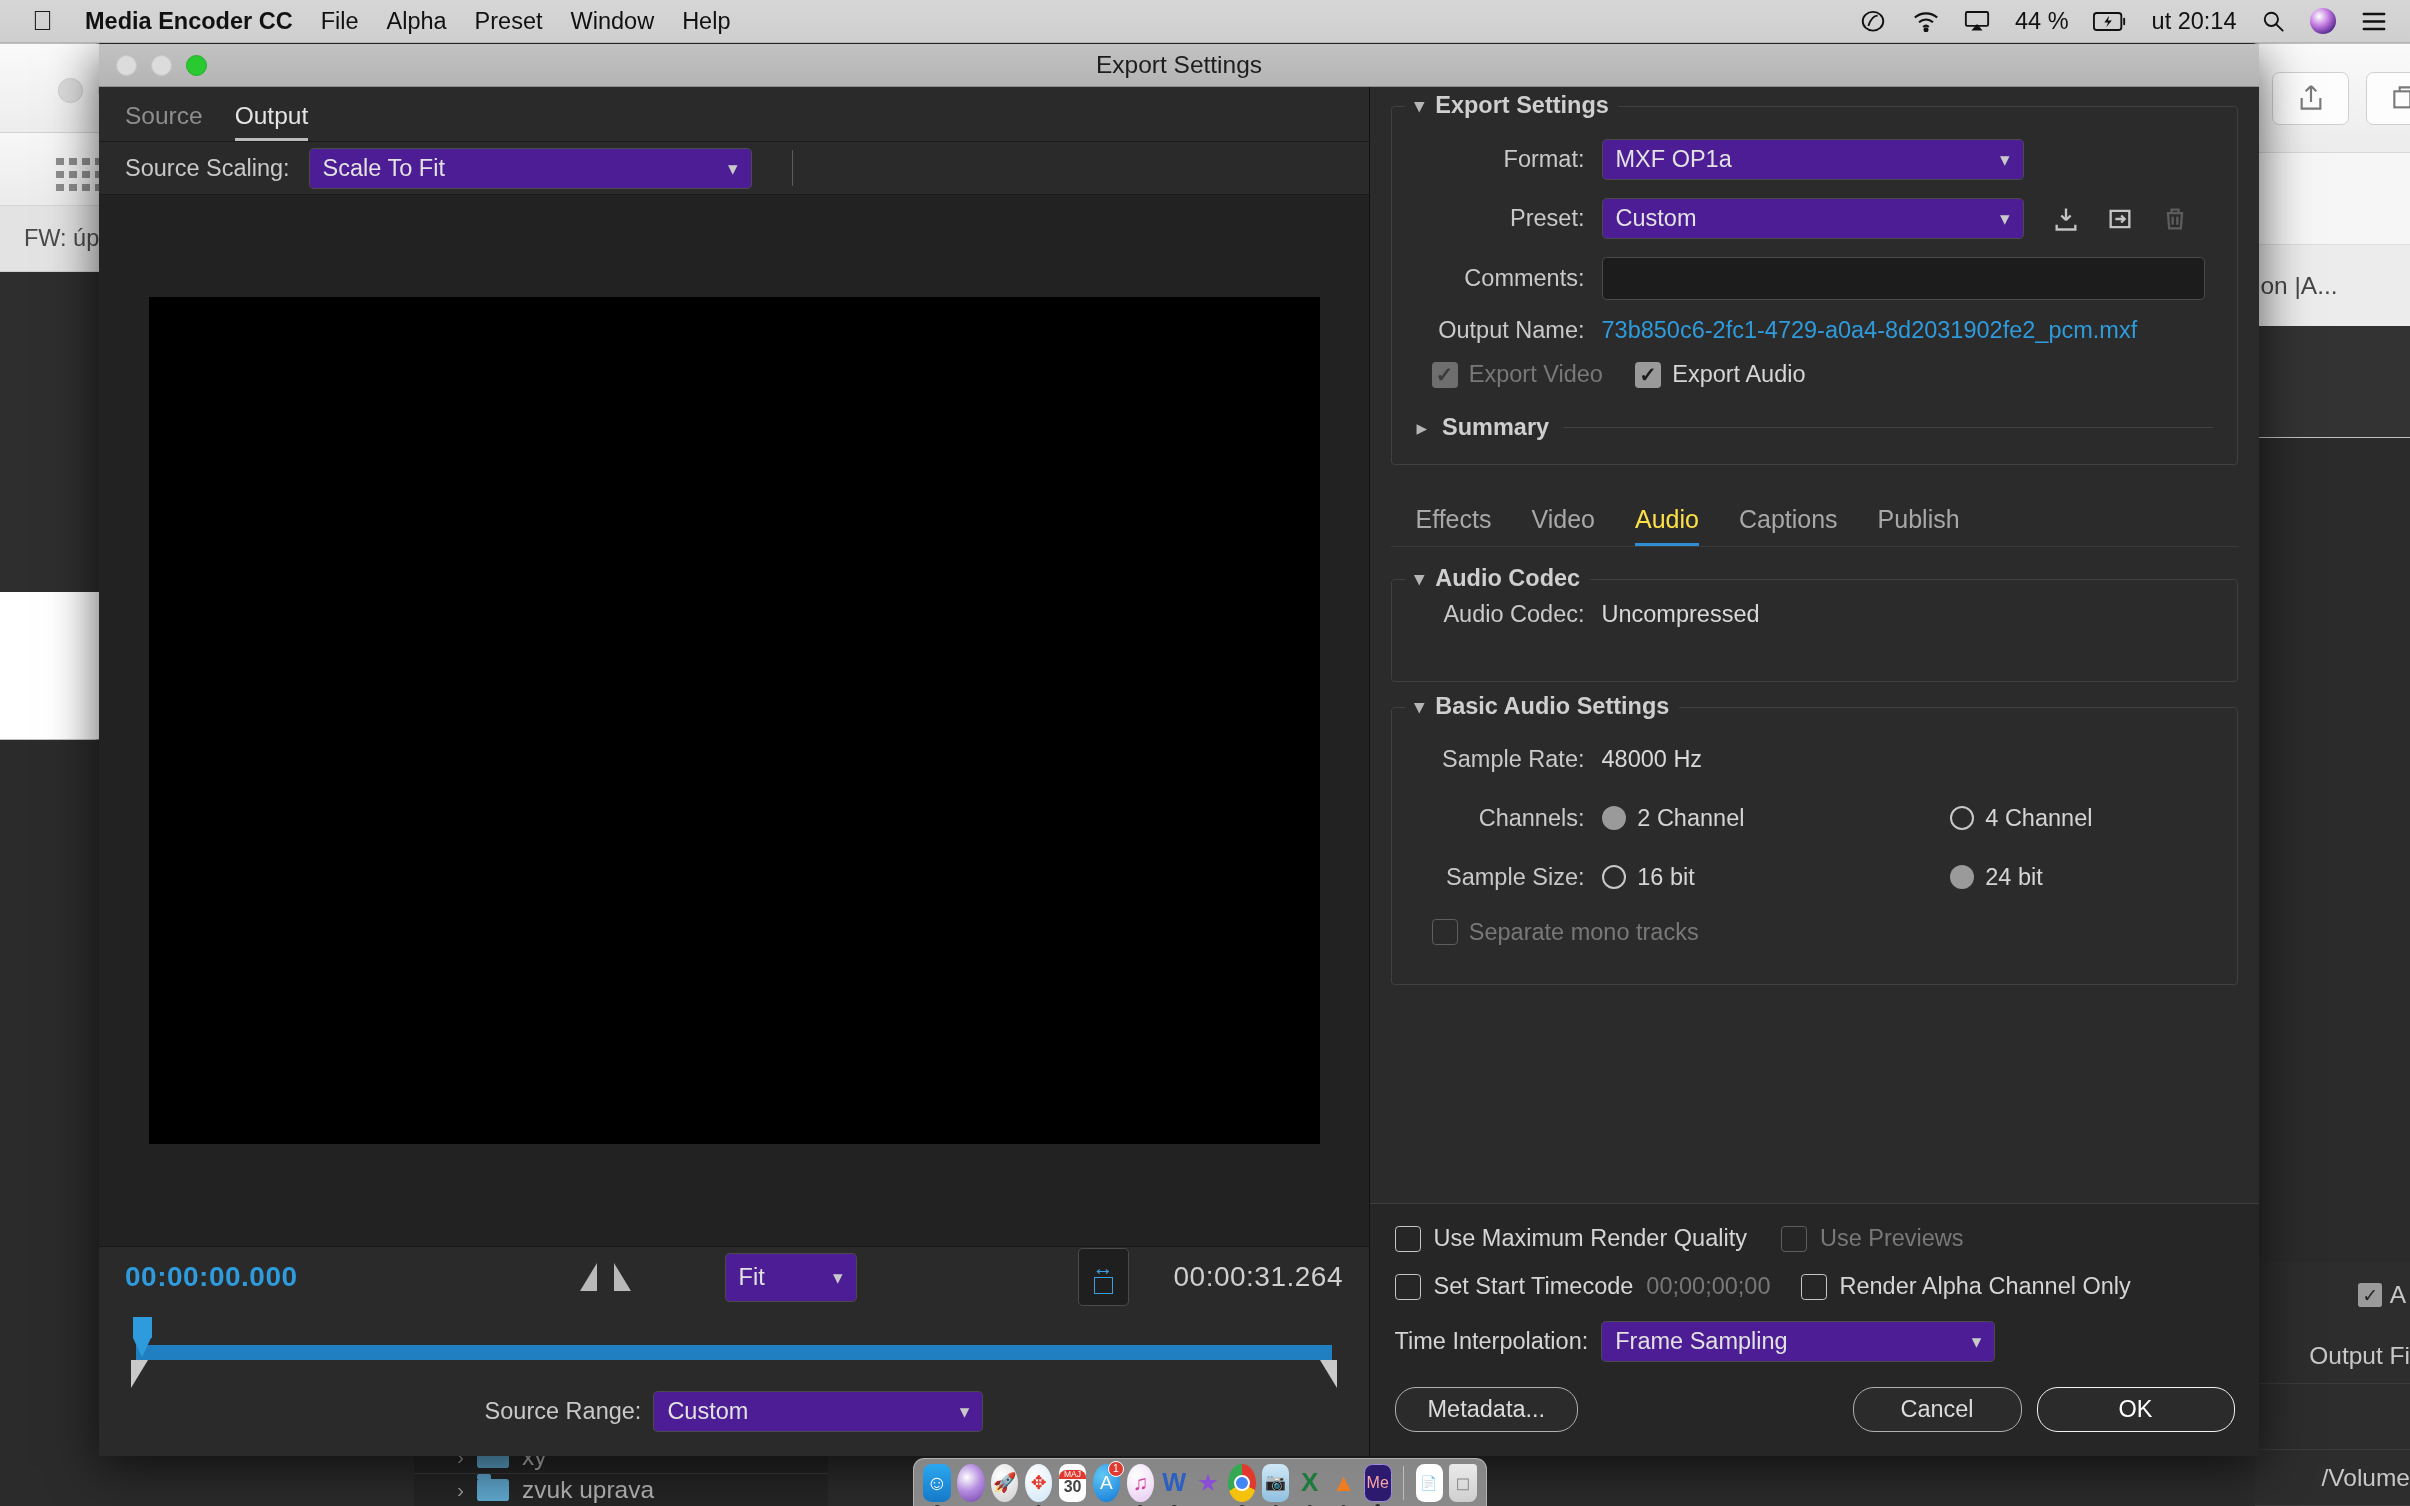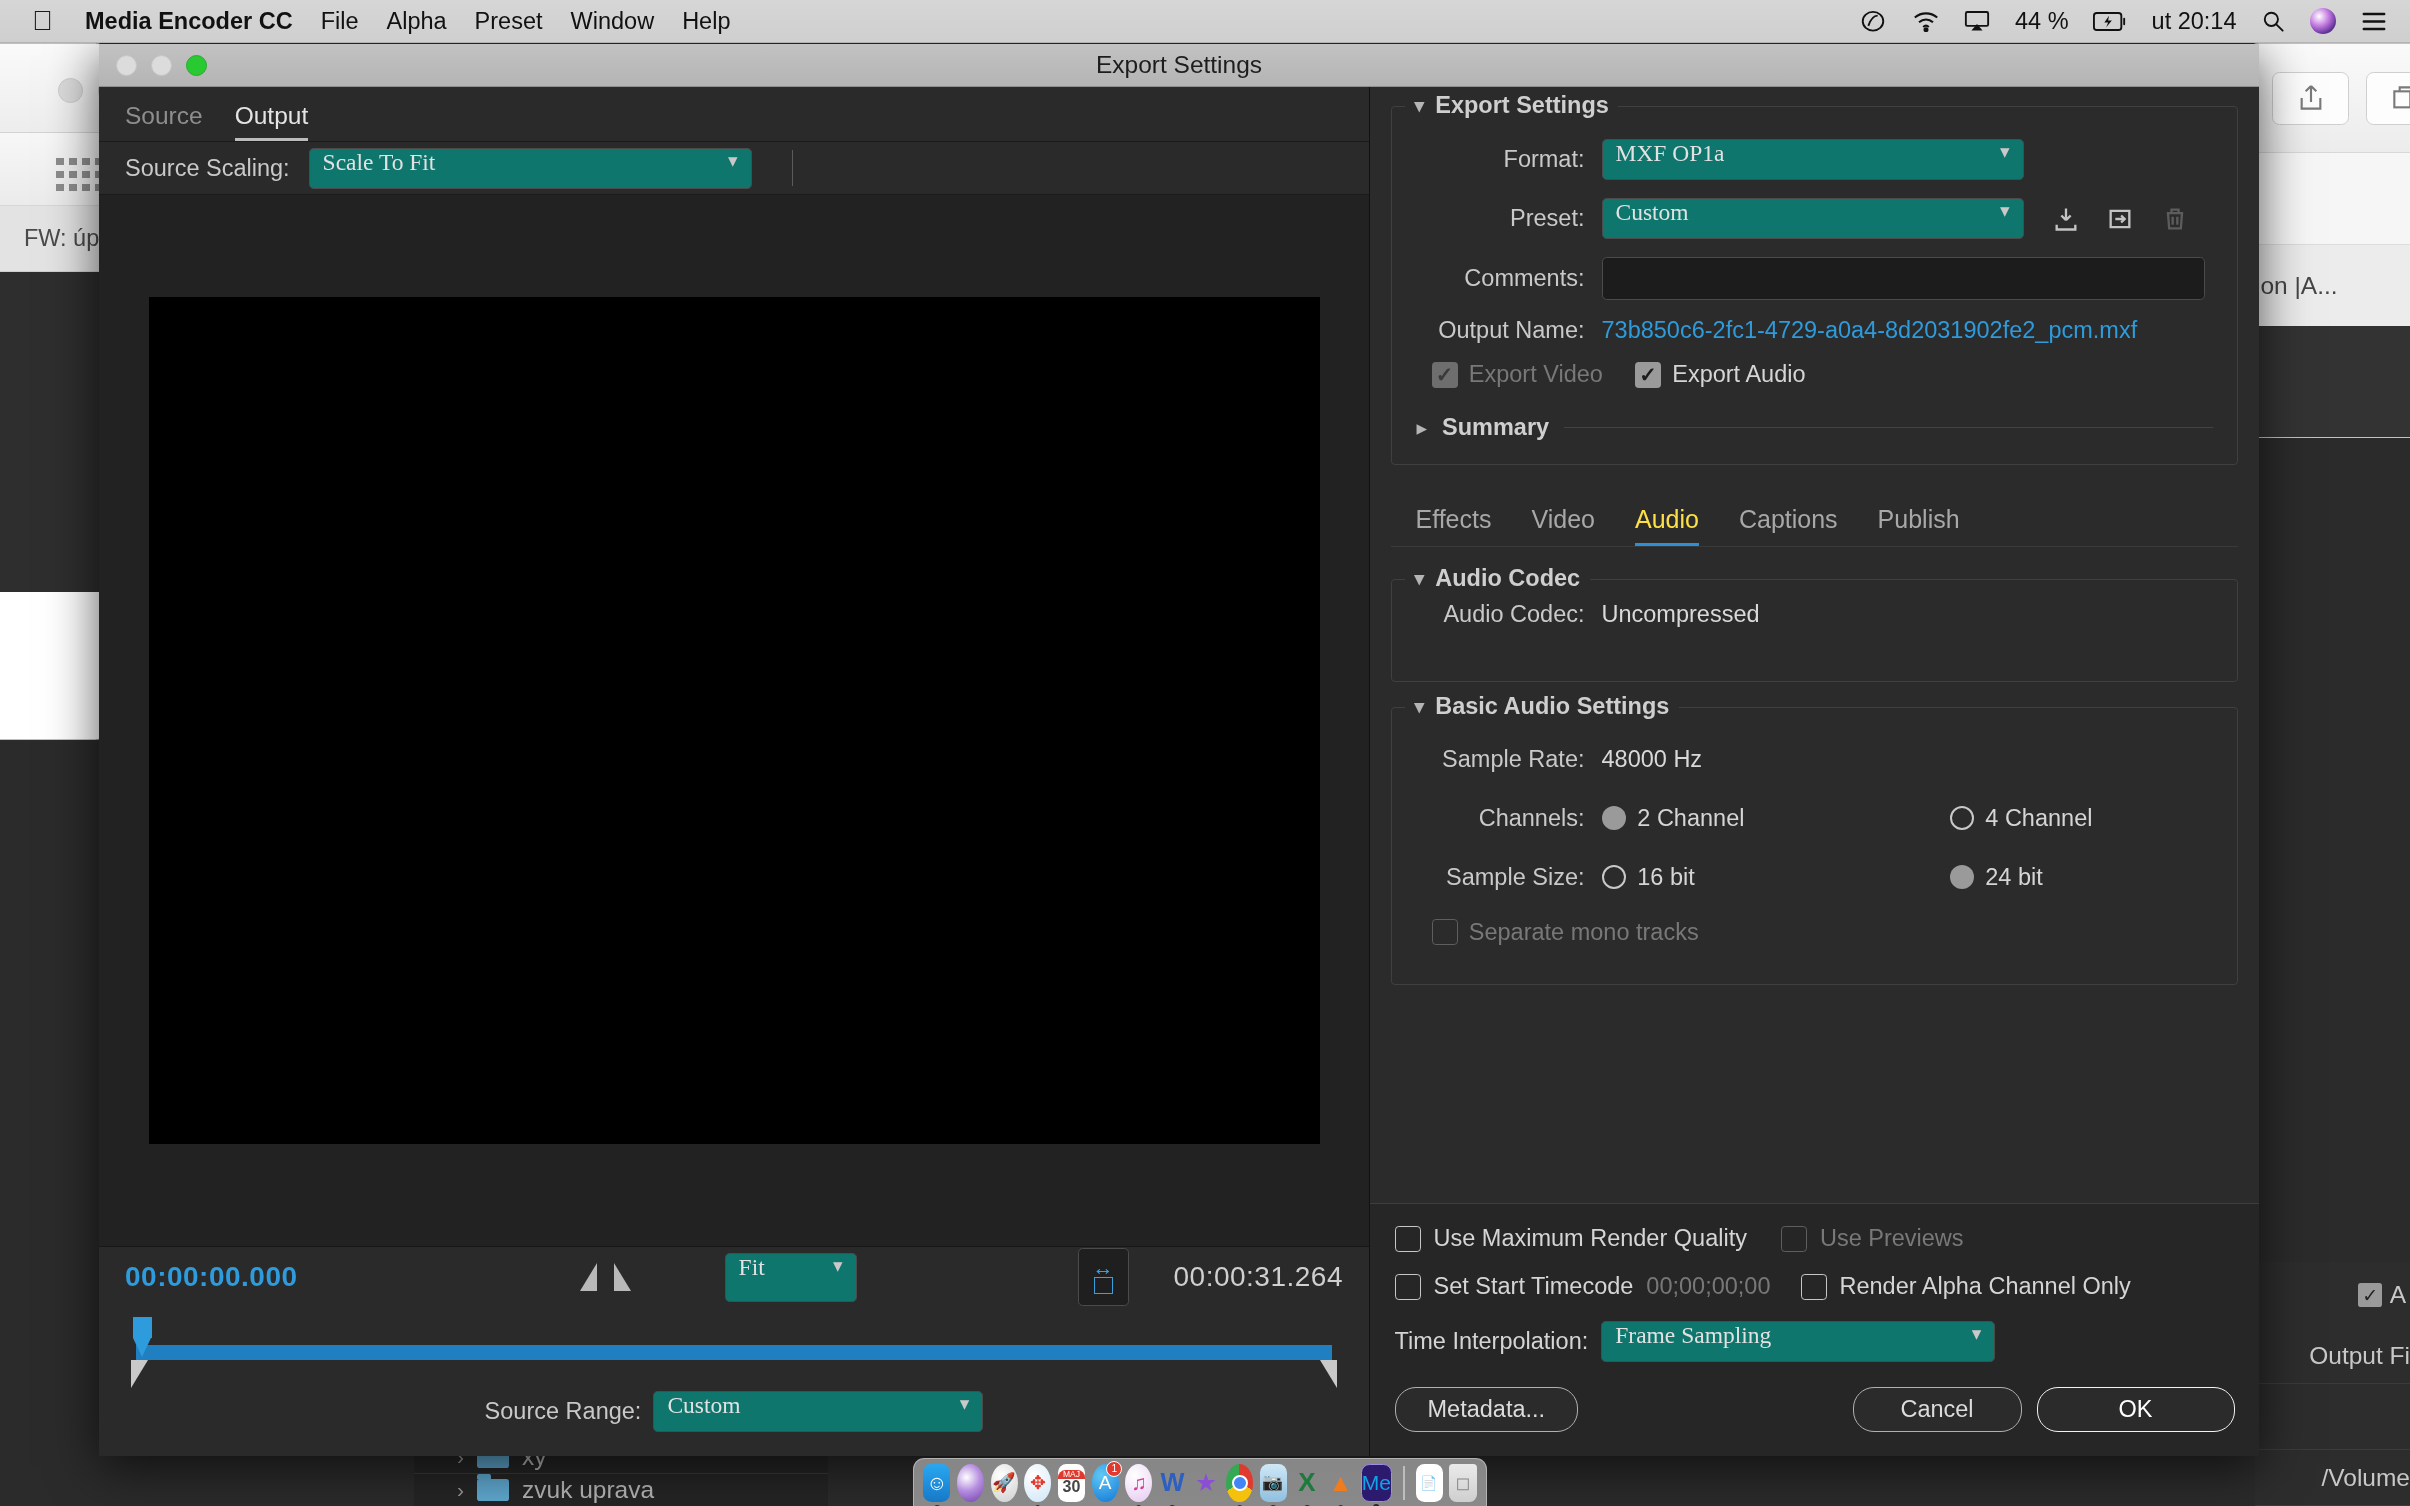--- a/index.html
+++ b/index.html
@@ -123,23 +123,23 @@
   .dlg-body { flex: 1; display: flex; background: #222; min-height: 0; }
 
   
   .left-col { width: 1271px; display:flex; flex-direction:column; background:#222; border-right:0.9px solid #111; }
   .tabs-row { height: 55px; background:#2a2a2a; display:flex; align-items:flex-end; padding-left: 26px; gap: 32px; border-bottom:0.9px solid #1b1b1b;}
   .tab { font-size: 24.5px; color:#8e8e8e; padding-bottom: 8.5px; border-bottom: 3.8px solid transparent; }
   .tab.active { color:#e4e4e4; border-bottom-color: #bcbcbc; }
   .scaling-row { height: 53px; background:#2a2a2a; display:flex; align-items:center; padding-left: 26px; gap: 19px; border-bottom:0.9px solid #1b1b1b;}
   .scaling-row .lbl { font-size: 23.5px; color:#c9c9c9; }
   .select {
-    background:#0f766e; border:0.9px solid #4b4b4b; border-radius: 4.7px;
-    color:#e2e2e2; font-size: 23.5px; height: 41px; display:flex; align-items:flex-start;
-    padding: 0 13px; position: relative; font-family: Liberation Serif, serif;
+    background:#4c1d95; border:0.9px solid #4b4b4b; border-radius: 4.7px;
+    color:#e2e2e2; font-size: 23.5px; height: 41px; display:flex; align-items:center;
+    padding: 0 13px; position: relative;
   }
   .select .chev { position:absolute; right: 13px; color:#c9c9c9; font-size: 19px; }
   .vsep { width:1.9px; height: 36px; background:#5b5b5b; margin-left: 21px;}
 
   .preview-wrap { flex:1; background:#222; display:flex; align-items:center; justify-content:center; min-height:0; }
   .preview-black { width: 1171px; height: 847px; background:#000; }
 
   .player-bar { background:#2a2a2a; padding: 0 26px 17px 26px; border-top:0.9px solid #171717; }
   .pb-row1 { height: 60px; display:flex; align-items:center; }
   .tc-in { font-size: 28px; font-weight: bold; color:#2e9bdc; letter-spacing: 0.5px;}
@@ -326,21 +326,21 @@
       </div>
   <div class="dock-icon" style="background:linear-gradient(#cfe8f7,#8fbfe0);">
     <span style="font-size:17px;">📷</span>
         <span class="dot"></span>
       </div>
   <div class="dock-icon" style="color:#1d7a3d;font-size:26px;font-weight:bold;">
     X<span class="dot"></span></div>
   <div class="dock-icon" style="color:#ef7d20;font-size:24.5px;">
     ▲<span class="dot"></span></div>
   <div class="dock-icon" style="background:#2b1a6e;border:1.9px solid #9f8ee0;">
-    <span style="color:#0ea5e9;font-size:21px;">Me</span>
+    <span style="color:#fca5a5;font-size:16px;">Me</span>
         <span class="dot"></span>
       </div>
   <div class="dock-sep"></div>
   <div class="dock-icon" style="background:#fff;color:#555;font-size:14px;">📄</div>
   <div class="dock-icon" style="background:linear-gradient(#eaeaea,#cfcfcf);border-radius:3.8px 3.8px 7.5px 7.5px;color:#8a8a8a;font-size:18px;">◻</div>
 </div>
 
 <div class="dialog">
 
   <div class="dlg-title">

